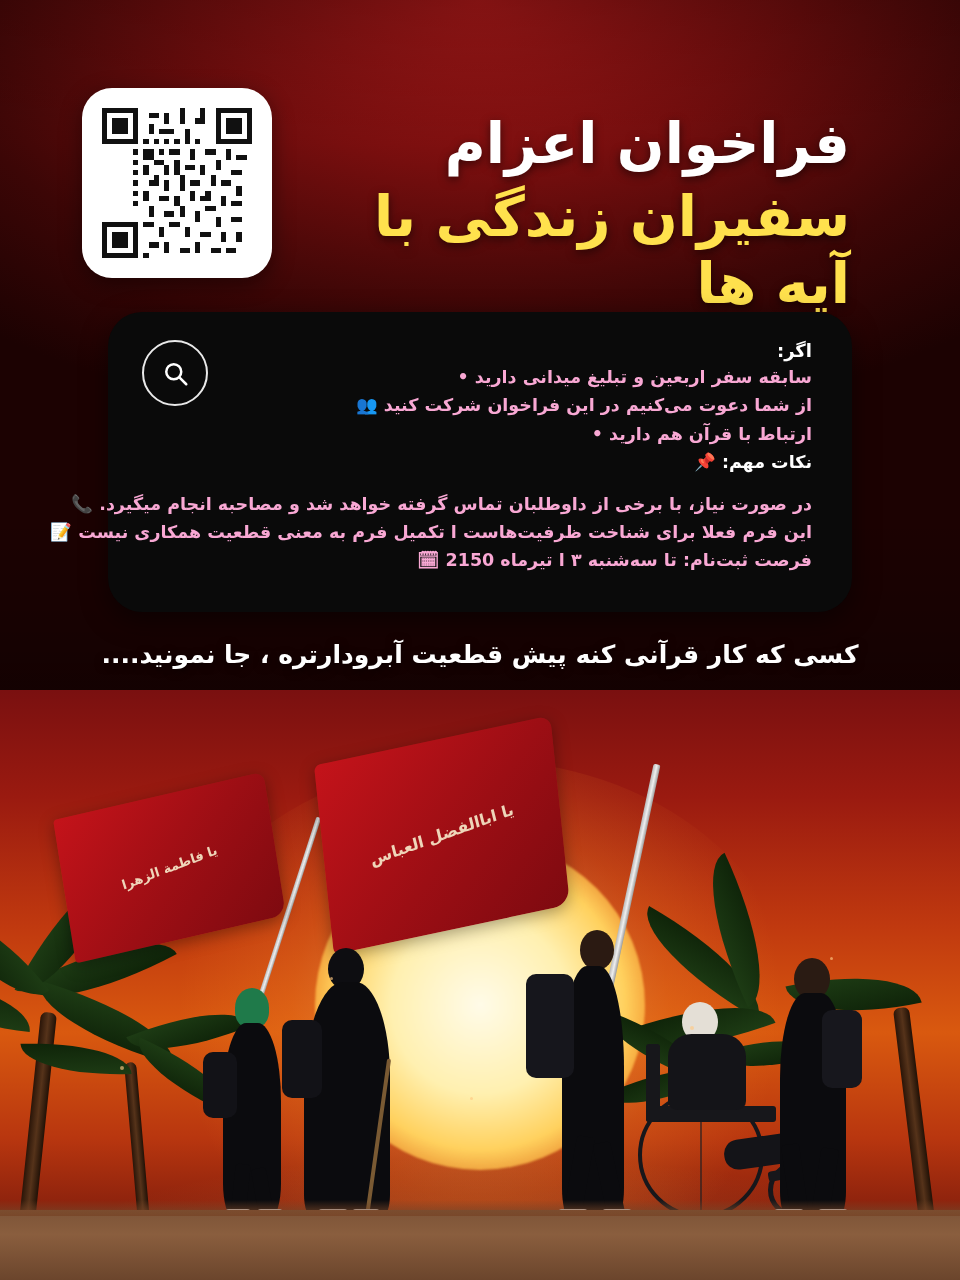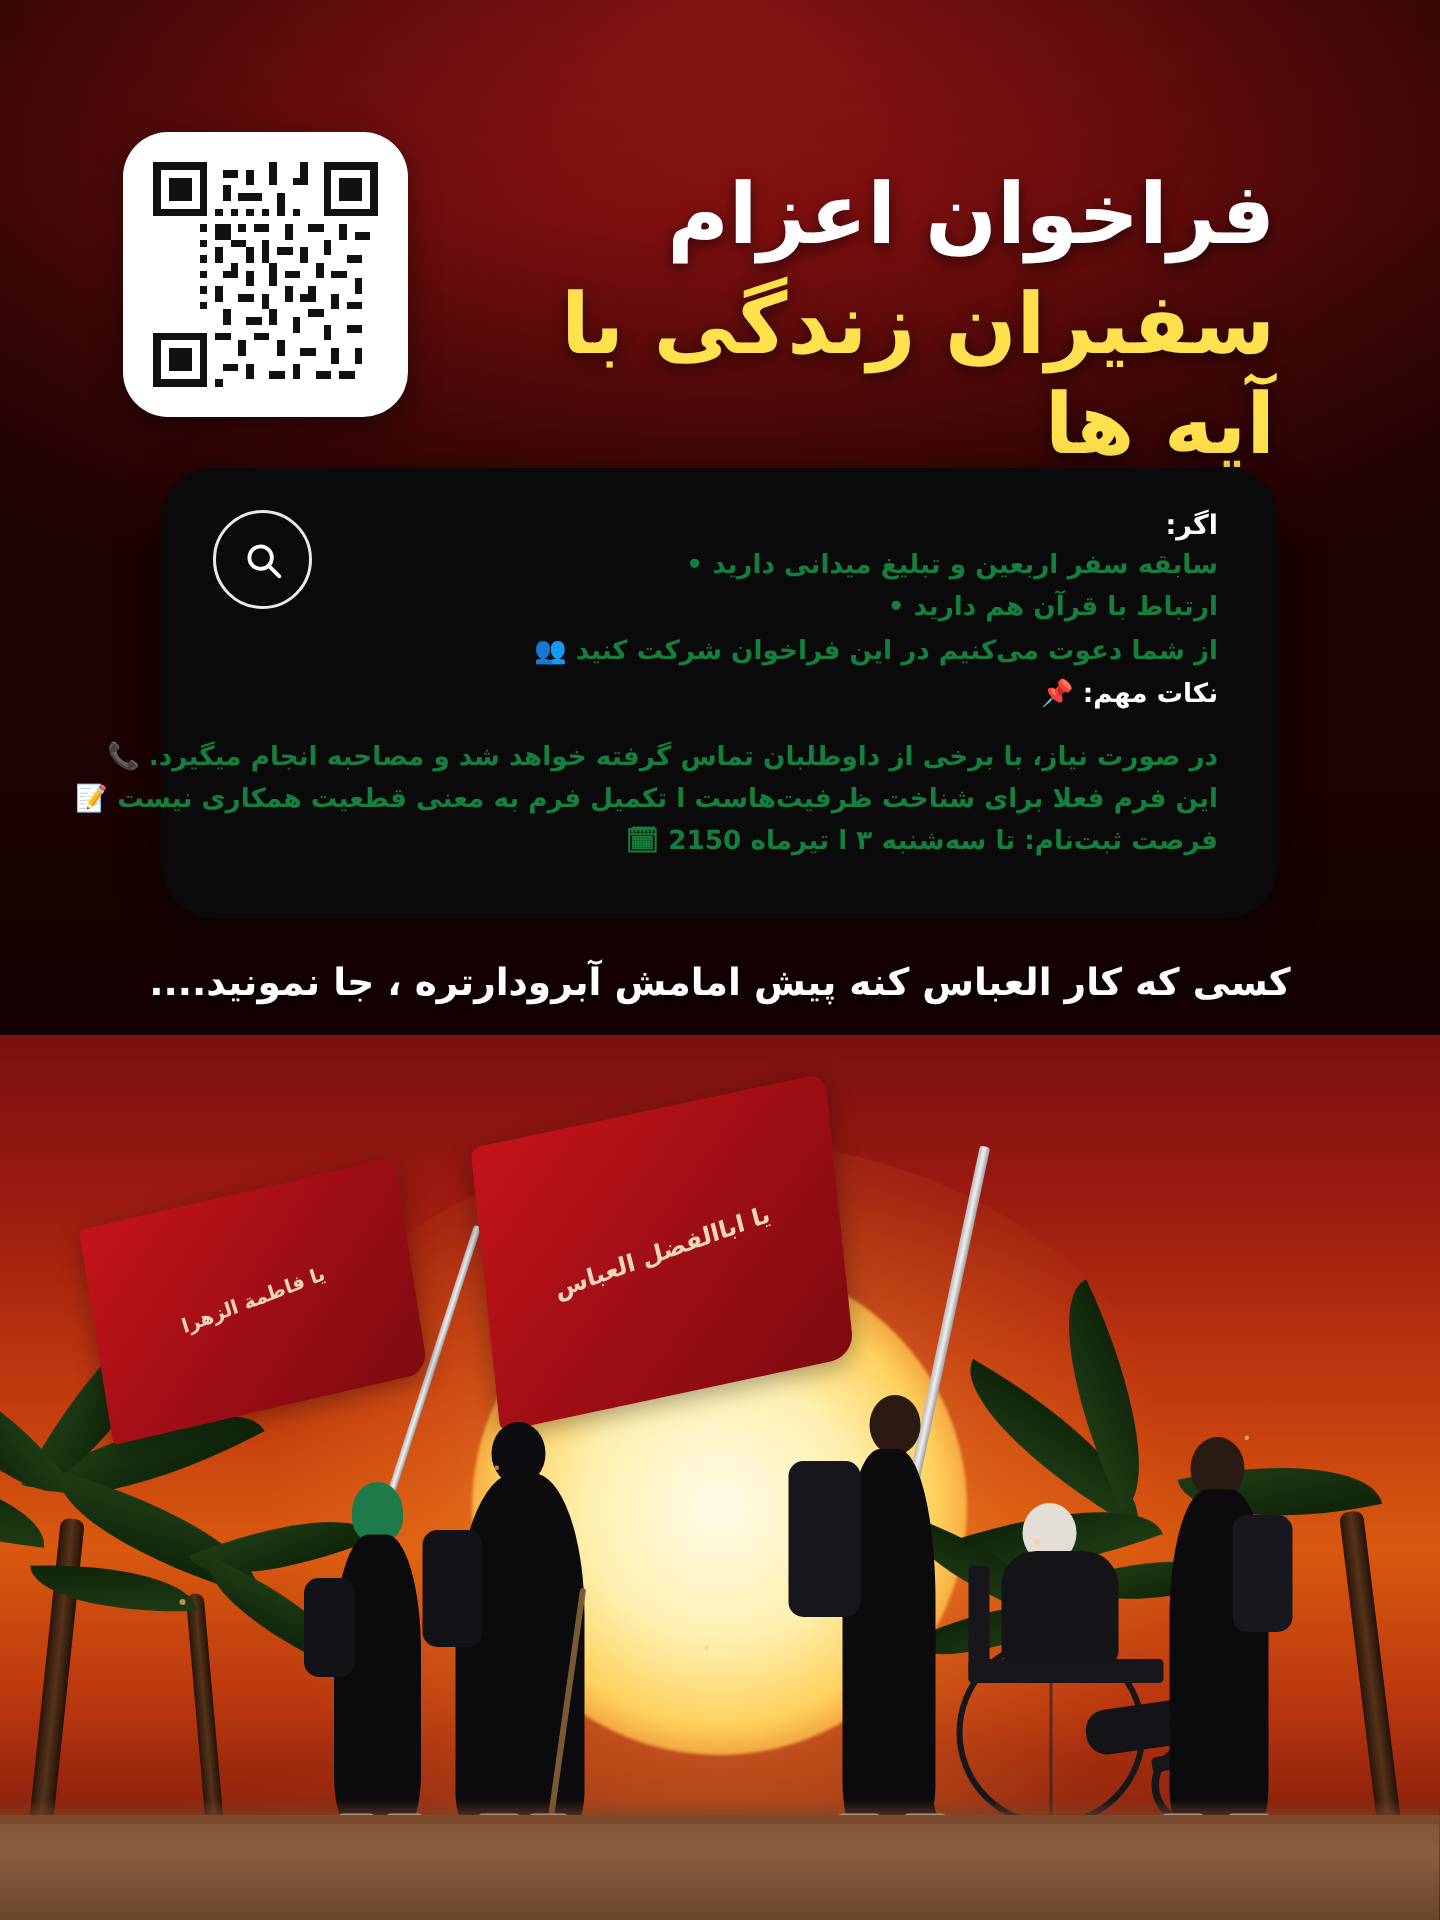--- a/index.html
+++ b/index.html
@@ -59,21 +59,21 @@
   .infobox .inner{
     position:absolute;inset:0;padding:26px 40px 18px 40px;
     text-align:right;color:#ffffff;
   }
   .lead{
     font-size:19px;font-weight:bold;color:#ffffff;line-height:1.5;
     margin:4px 0 6px 0;padding-left:70px;
   }
   .ifcond{font-size:18px;font-weight:bold;color:#ffffff;margin:2px 0 2px 0;}
   .bullet{
-    font-size:17.5px;font-weight:bold;color:#15803d;line-height:1.62;margin:0;
+    font-size:17.5px;font-weight:bold;color:#f9a8d4;line-height:1.62;margin:0;
     white-space:nowrap;
   }
   .bullet .emo{margin-left:6px;}
   .note-title{font-size:17.5px;font-weight:bold;color:#ffffff;margin-top:4px;}
   .search-badge{
     position:absolute;left:34px;top:28px;width:62px;height:62px;border-radius:50%;
     border:2px solid #e9e9e9;background:#0a0a0a;
     display:flex;align-items:center;justify-content:center;
   }
   .search-badge svg{display:block;}
@@ -284,26 +284,26 @@
       </svg>
     </div>
     <div class="inner">
       <p class="ifcond">اگر:</p>
 
       <p class="bullet">
         <span>سابقه سفر اربعین و تبلیغ میدانی دارید</span>
         <span class="emo">•</span>
       </p>
       <p class="bullet">
+        <span>از شما دعوت می‌کنیم در این فراخوان شرکت کنید</span>
+        <span class="emo">👥</span>
+      </p>
+      <p class="bullet">
         <span>ارتباط با قرآن هم دارید</span>
         <span class="emo">•</span>
-      </p>
-      <p class="bullet">
-        <span>از شما دعوت می‌کنیم در این فراخوان شرکت کنید</span>
-        <span class="emo">👥</span>
       </p>
 
       <p class="note-title">
         <span>نکات مهم:</span>
         <span class="emo">📌</span>
       </p>
 
       <p class="bullet">
         <span>در صورت نیاز، با برخی از داوطلبان تماس گرفته خواهد شد و مصاحبه انجام میگیرد.</span>
         <span class="emo">📞</span>
@@ -312,21 +312,21 @@
         <span>این فرم فعلا برای شناخت ظرفیت‌هاست ا تکمیل فرم به معنی قطعیت همکاری نیست</span>
         <span class="emo">📝</span>
       </p>
       <p class="bullet">
         <span>فرصت ثبت‌نام: تا سه‌شنبه ۳ ا تیرماه 2150</span>
         <span class="emo">🗓</span>
       </p>
     </div>
   </div>
 
-  <div class="tagline">کسی که کار العباس کنه پیش امامش آبرودارتره ، جا نمونید....</div>
+  <div class="tagline">کسی که کار قرآنی کنه پیش قطعیت آبرودارتره ، جا نمونید....</div>
 
   <div class="scene">
     <div class="sun-glow"></div>
     <div class="sun"></div>
     <div class="dust"></div>
 
     <div class="palm palm-left" style="width:170px;height:250px;">
       <div class="trunk" style="left:20px;height:210px;transform:rotate(6deg);"></div>
       <div class="frond" style="left:24px;bottom:195px;transform:rotate(-28deg);"></div>
       <div class="frond" style="left:24px;bottom:198px;transform:rotate(16deg);"></div>

